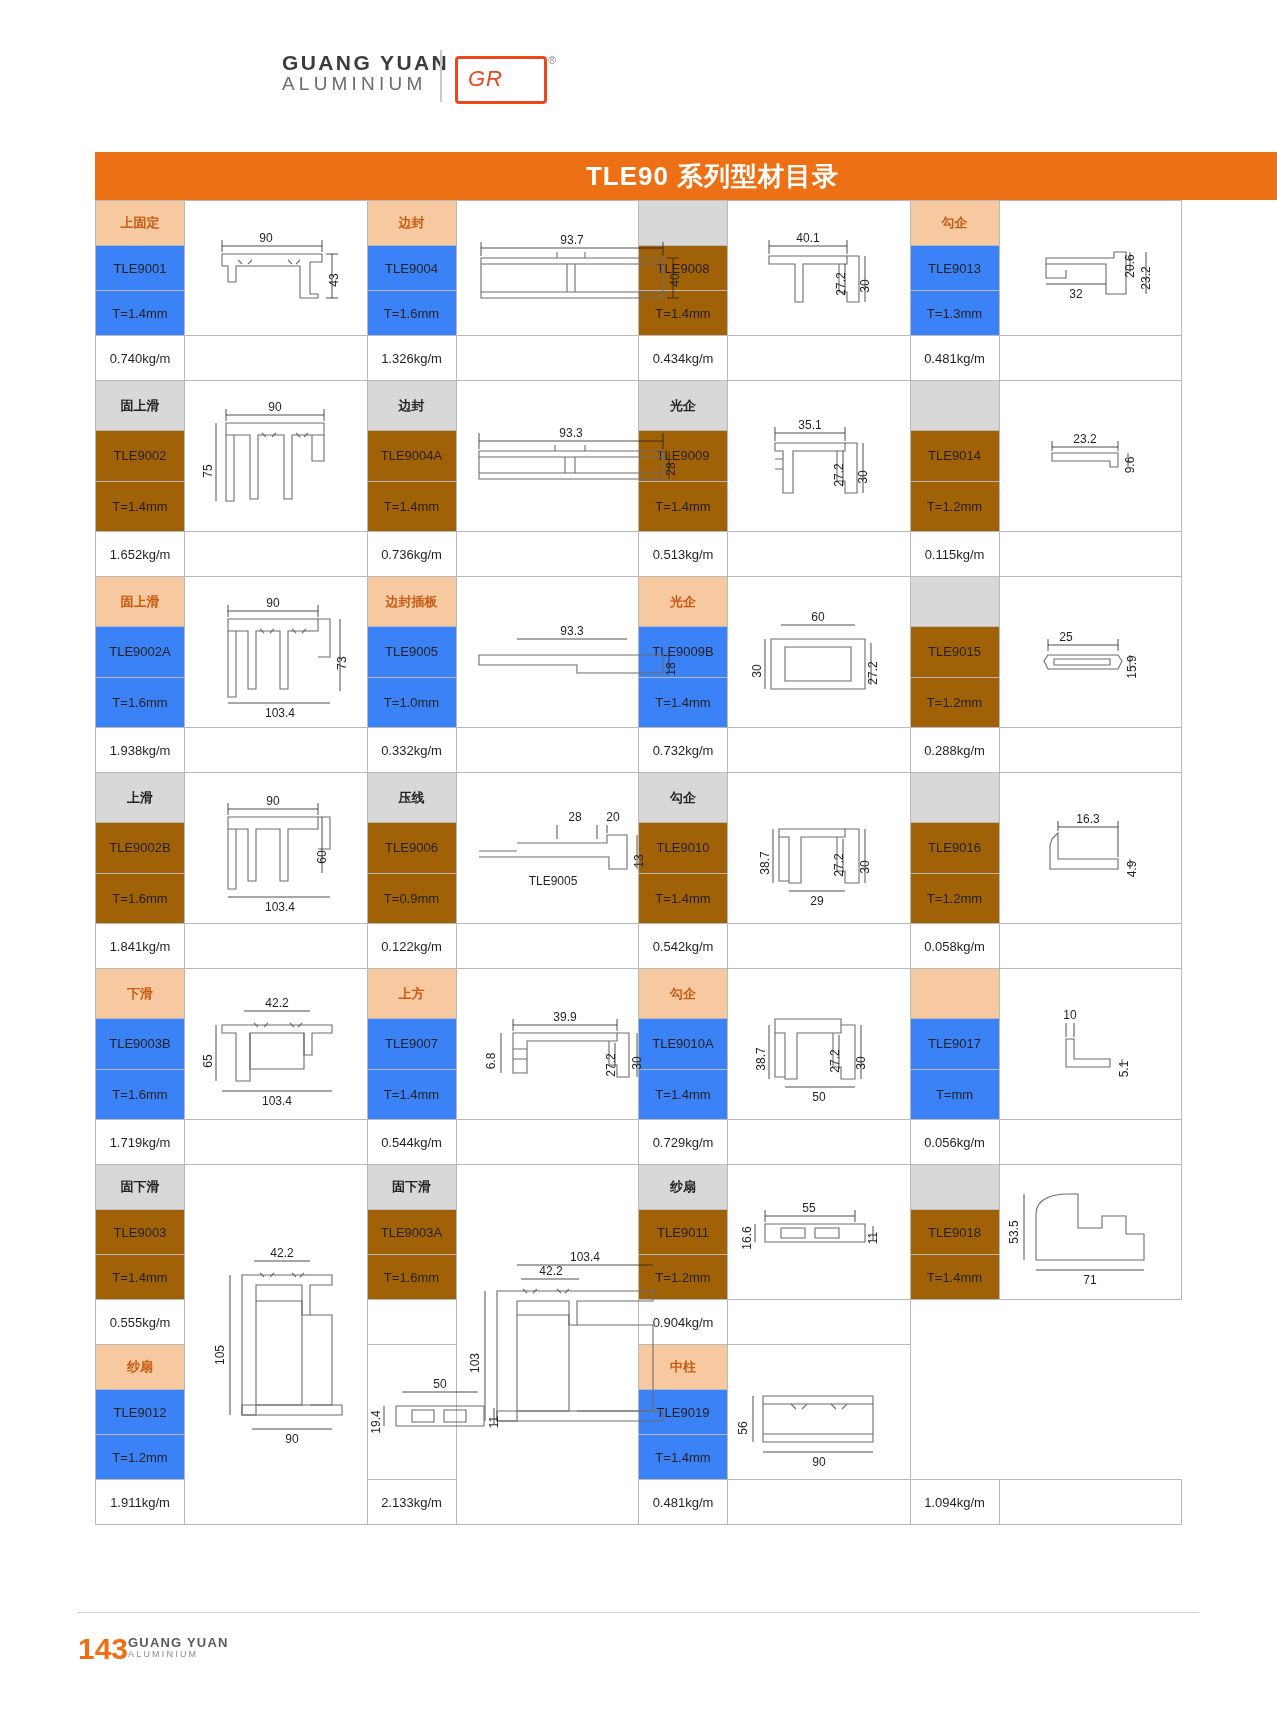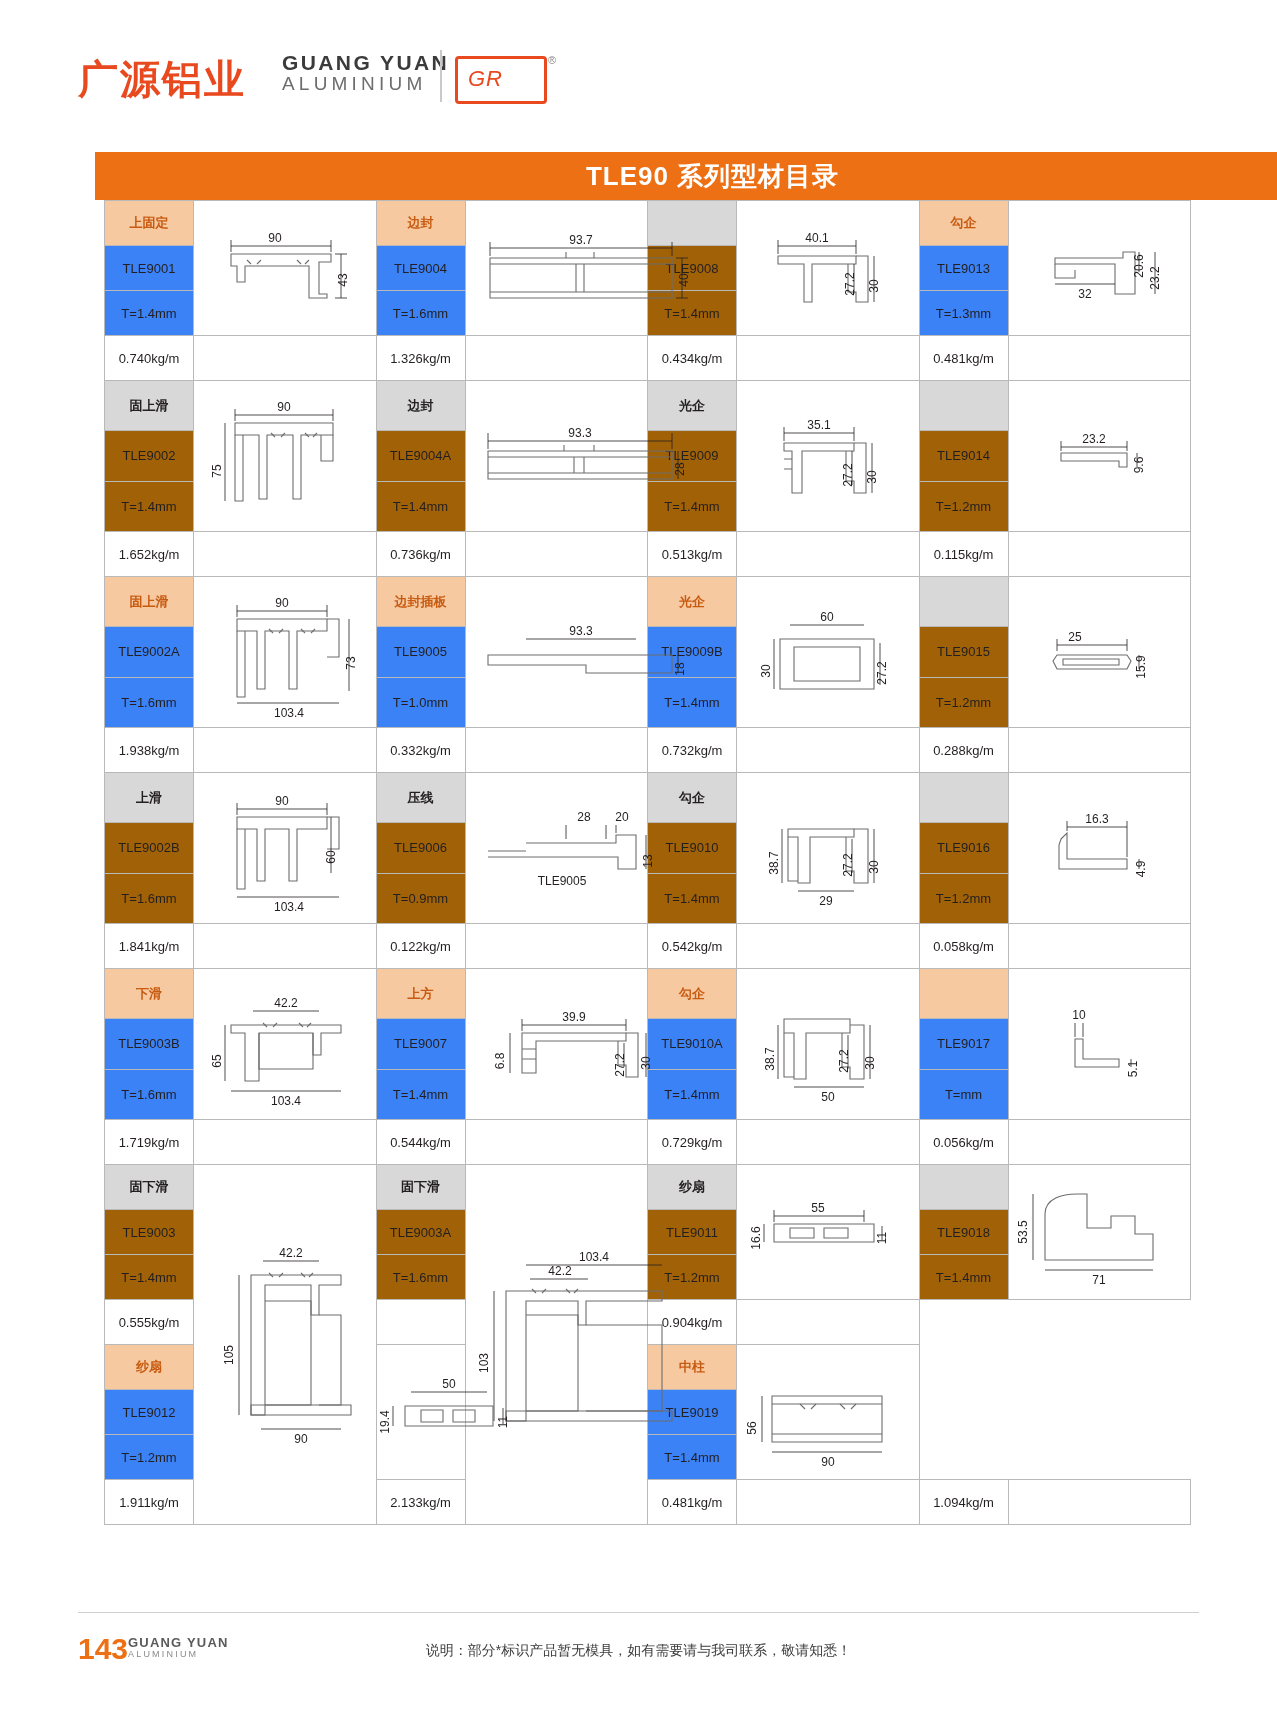--- a/index.html
+++ b/index.html
@@ -53,21 +53,21 @@
   
   .title-bar{
     position:absolute;left:95px;top:152px;width:1235px;height:48px;
     background:#ee7014;color:#ffffff;
     display:flex;align-items:center;justify-content:center;
     font-size:26px;font-weight:bold;letter-spacing:1px;
   }
 
   
   .tbl{
-    position:absolute;left:104px;top:200px;width:1087px;
+    position:absolute;left:95px;top:200px;width:1087px;
     border-collapse:collapse;
     table-layout:fixed;
   }
   .tbl td{
     border:1px solid #b9b9b9;
     padding:0;
     vertical-align:middle;
   }
   .lbl{
     width:88px;
@@ -107,21 +107,20 @@
     font-size:14px;color:#3b3b3b;
   }
   svg text{font-family:"Liberation Sans","DejaVu Sans",sans-serif;font-size:12px;fill:#231f20;}
   .dl{stroke:#231f20;stroke-width:0.8;fill:none;}
   .pf{stroke:#6d6d6d;stroke-width:1.1;fill:none;}
 </style>
 </head>
 <body>
 
 <div class="header">
-  <div class="logo-cn">广源铝业</div>
   <div class="logo-en">
     <div class="l1">GUANG YUAN</div>
     <div class="l2">ALUMINIUM</div>
   </div>
   <div class="logo-div"></div>
   <div class="logo-mark">
     <div class="box"></div>
     <div class="inner">GR</div>
   </div>
   <div class="logo-reg">®</div>
@@ -669,14 +668,13 @@
 </tbody>
   </table>
 
 <div class="footer">
   <div class="foot-rule"></div>
   <div class="page-no">143</div>
   <div class="foot-logo">
     <div class="f1">GUANG YUAN</div>
     <div class="f2">ALUMINIUM</div>
   </div>
-  <div class="foot-note">说明：部分*标识产品暂无模具，如有需要请与我司联系，敬请知悉！</div>
 </div>
 
 </body></html>

